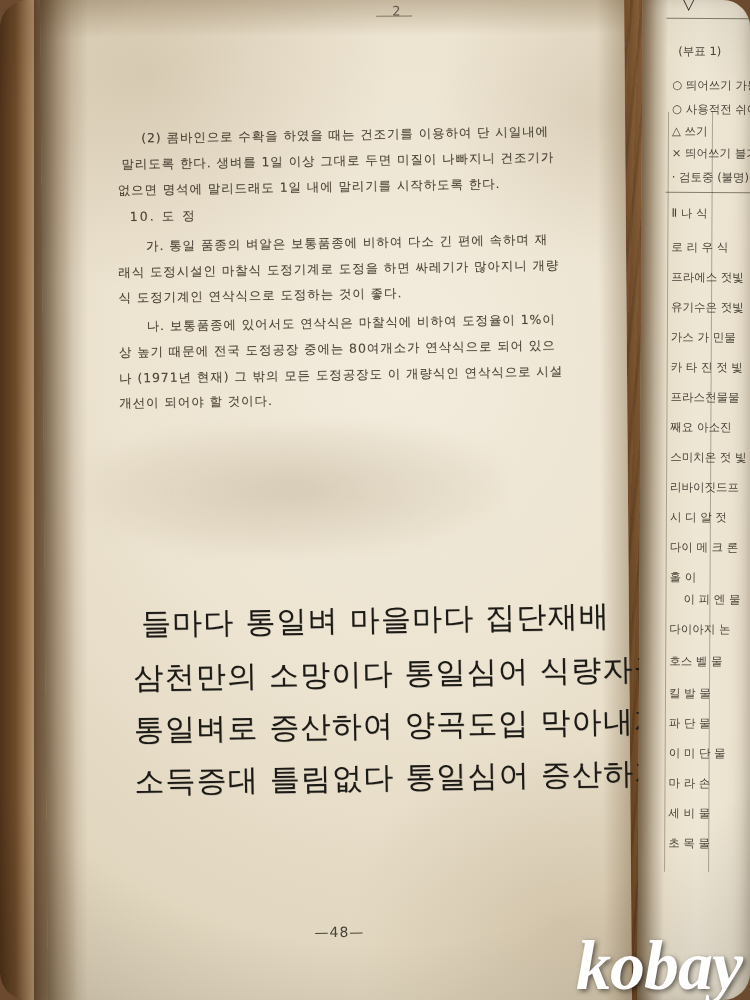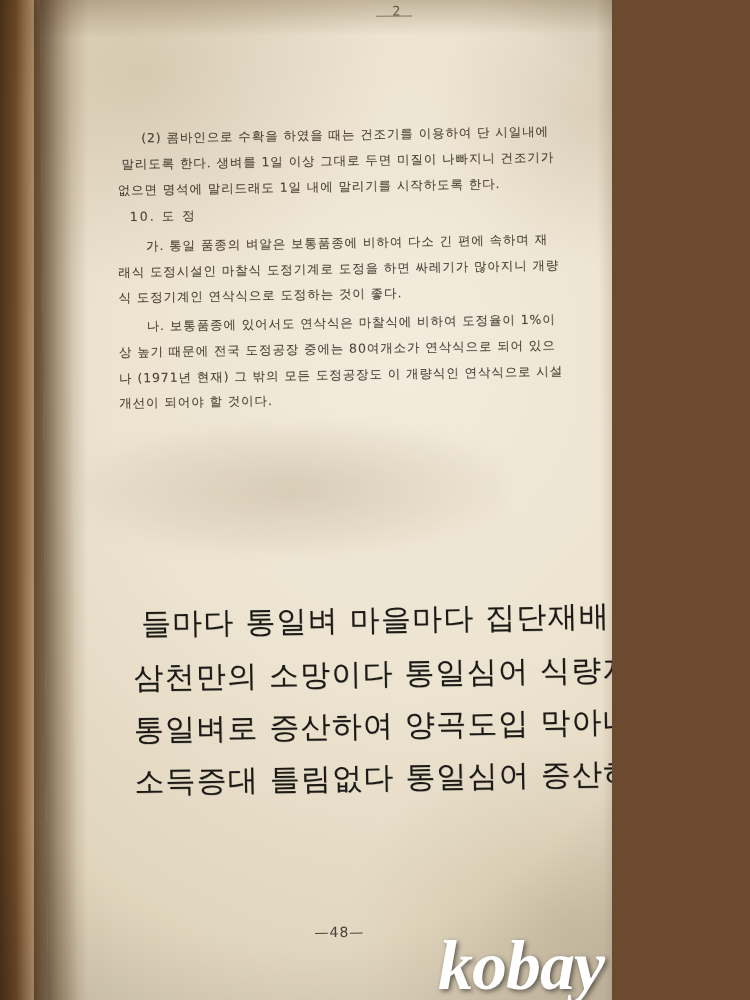--- a/index.html
+++ b/index.html
@@ -2,25 +2,26 @@
 <html><head>
 <meta charset="utf-8">
 <style>
   html, body {
     margin: 0;
     padding: 0;
     background: #6b4a2f;
   }
   #page {
     position: relative;
-    width: 612px;
+    width: 750px;
     height: 1000px;
     overflow: hidden;
     font-family: "Liberation Sans", sans-serif;
     background: linear-gradient(100deg, #8a5f36 0%, #9a6c3e 18%, #7d5531 45%, #8b6239 70%, #6d4826 100%);
+    border-radius: 27px;
   }
 
   
   .wood-grain {
     position: absolute;
     inset: 0;
     background:
       repeating-linear-gradient(96deg, rgba(0,0,0,0.10) 0px, rgba(0,0,0,0.10) 2px, rgba(255,255,255,0.03) 4px, rgba(0,0,0,0.0) 11px),
       repeating-linear-gradient(92deg, rgba(60,30,10,0.18) 0px, rgba(60,30,10,0.0) 9px);
     opacity: 0.85;

